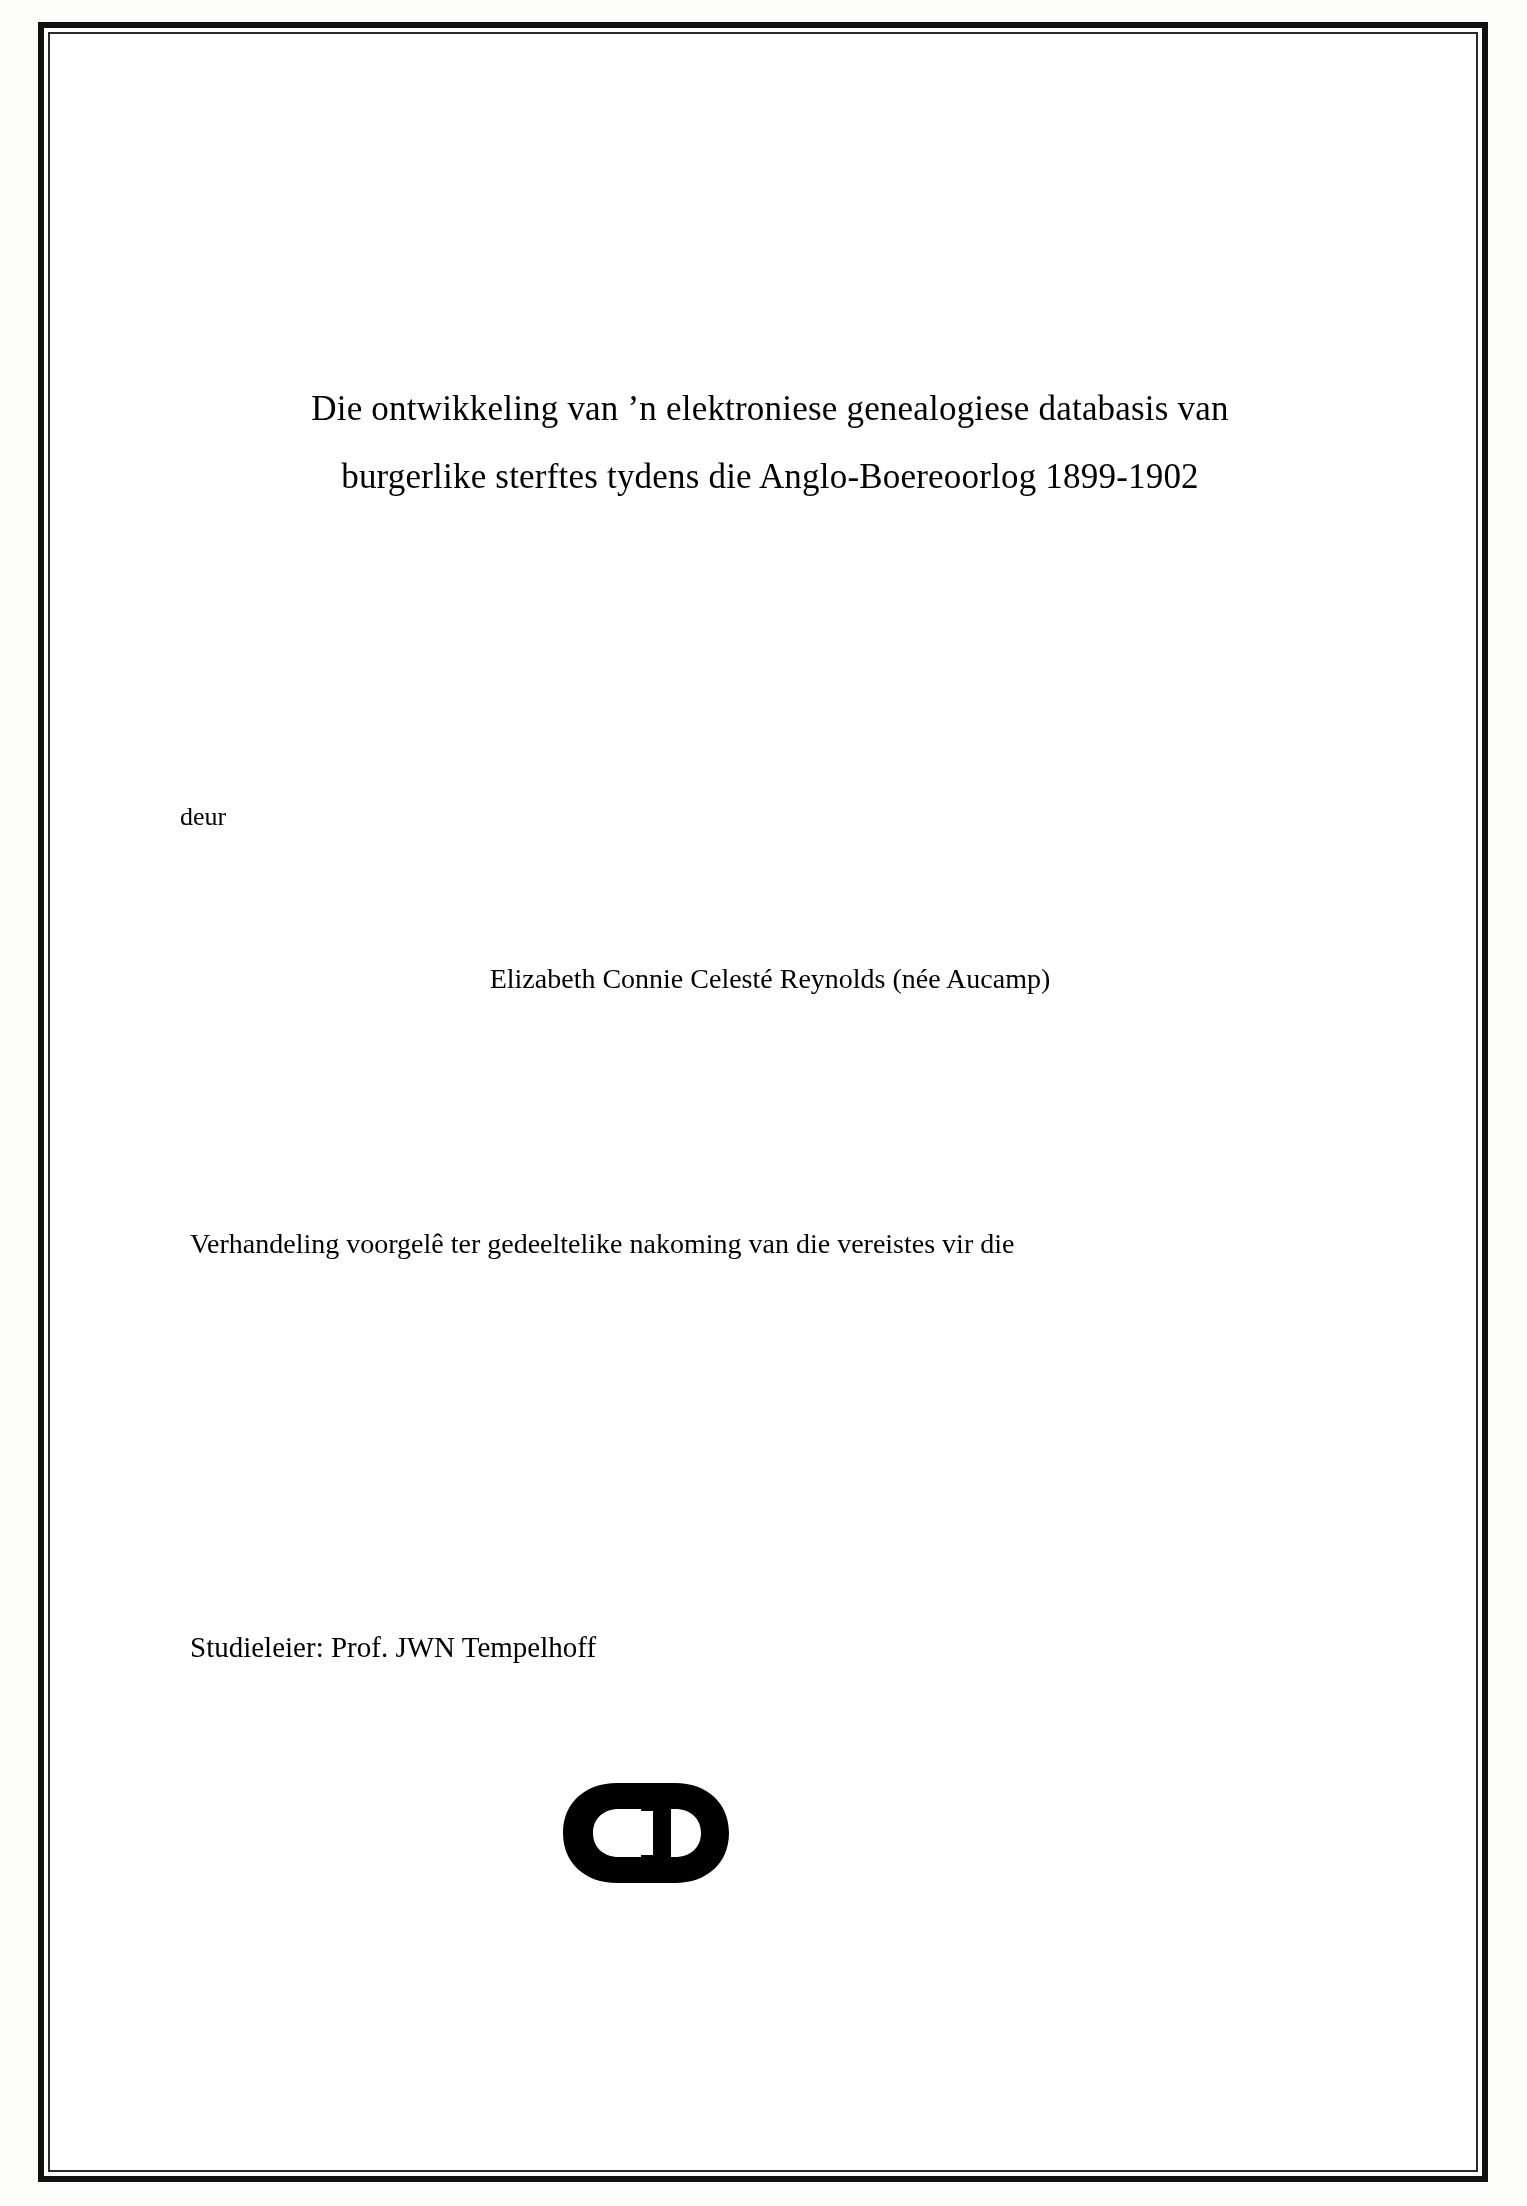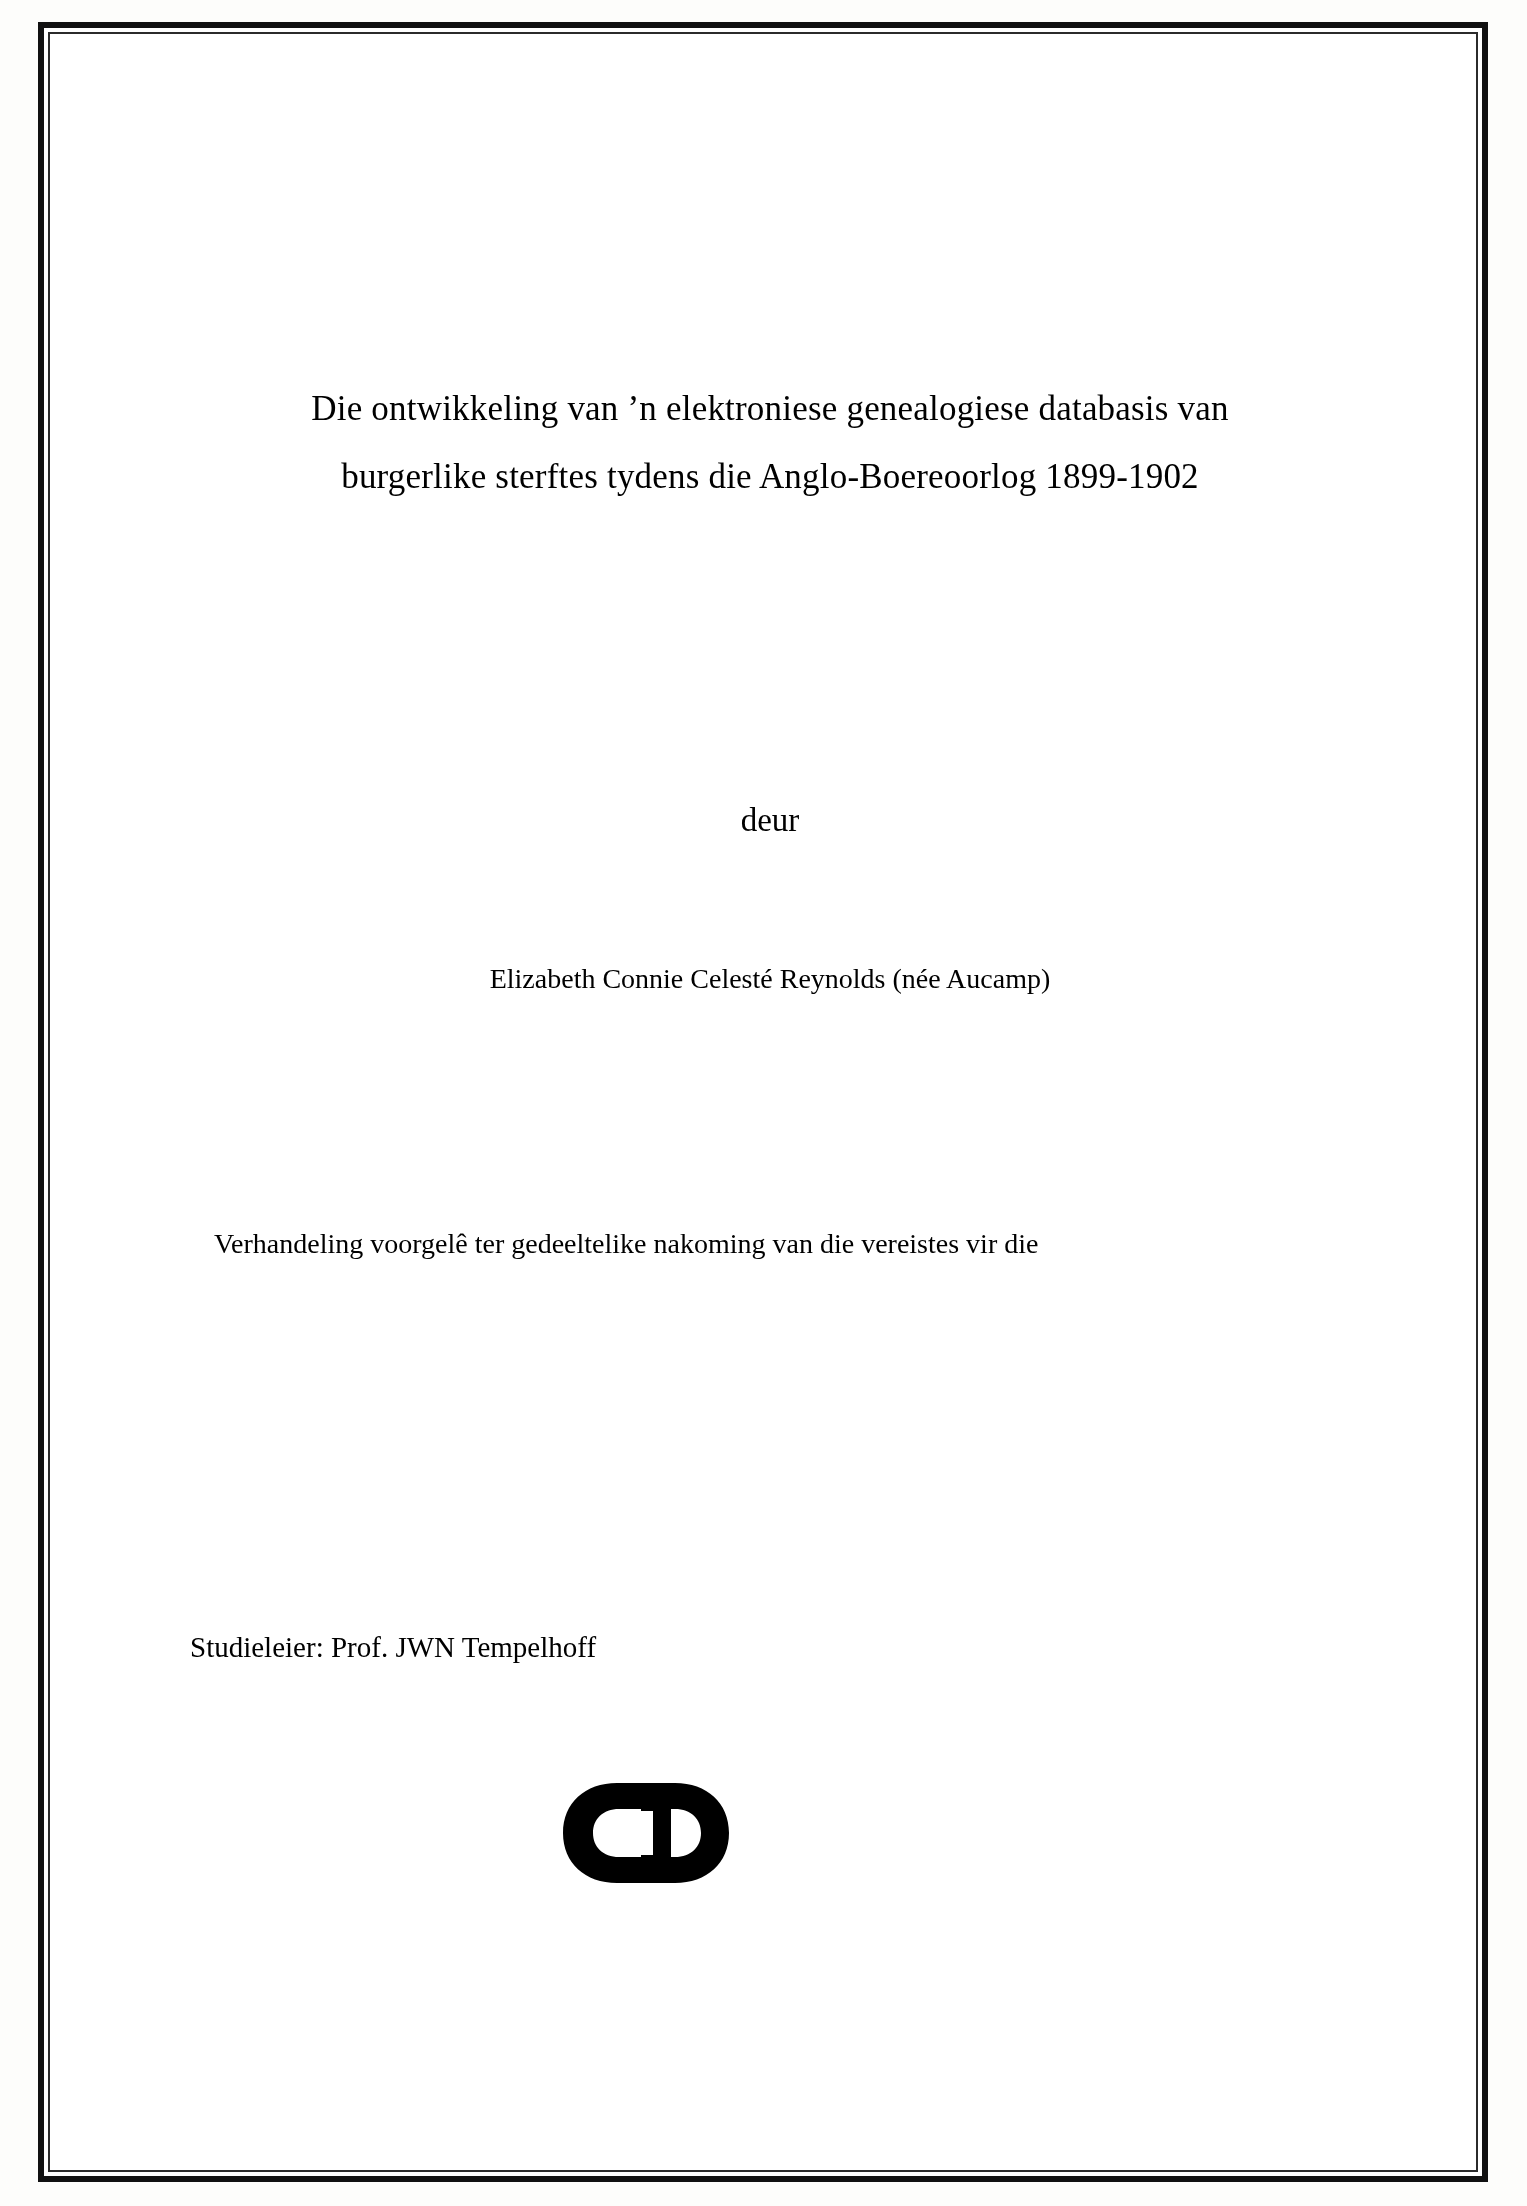--- a/index.html
+++ b/index.html
@@ -67,22 +67,22 @@
     font-size: 35px;
     line-height: 68px;
     letter-spacing: 0.2px;
   }
 
   .by-line {
     position: absolute;
     left: 30px;
     top: 802px;
     width: 1180px;
-    text-align: center;
-    font-size: 33px;
+    text-align: left;
+    font-size: 26px;
   }
 
   .author-line {
     position: absolute;
     left: 30px;
     top: 963px;
     width: 1180px;
     text-align: center;
     font-size: 28px;
   }
@@ -94,21 +94,20 @@
     width: 1155px;
     font-size: 28px;
     line-height: 43px;
   }
   .statement p {
     margin: 0;
   }
   .statement .justified {
     text-align: justify;
     text-justify: inter-word;
-    margin-left: 24px;
   }
   .statement em {
     font-style: italic;
   }
 
   .supervisor {
     position: absolute;
     left: 40px;
     top: 1625px;
     width: 900px;

